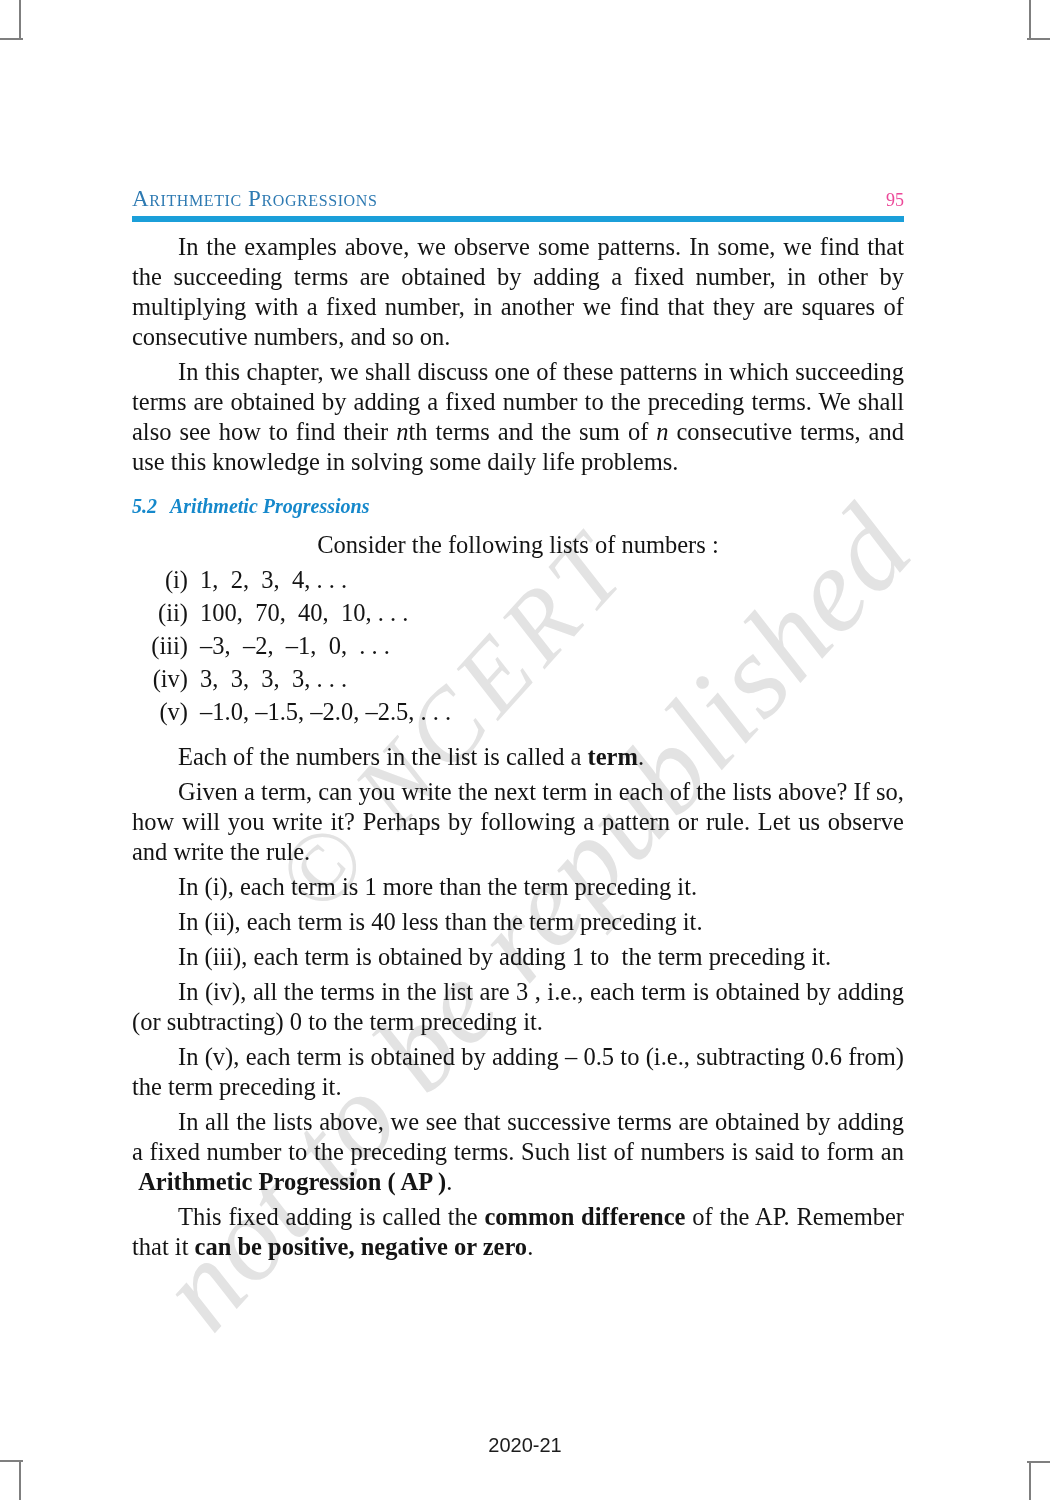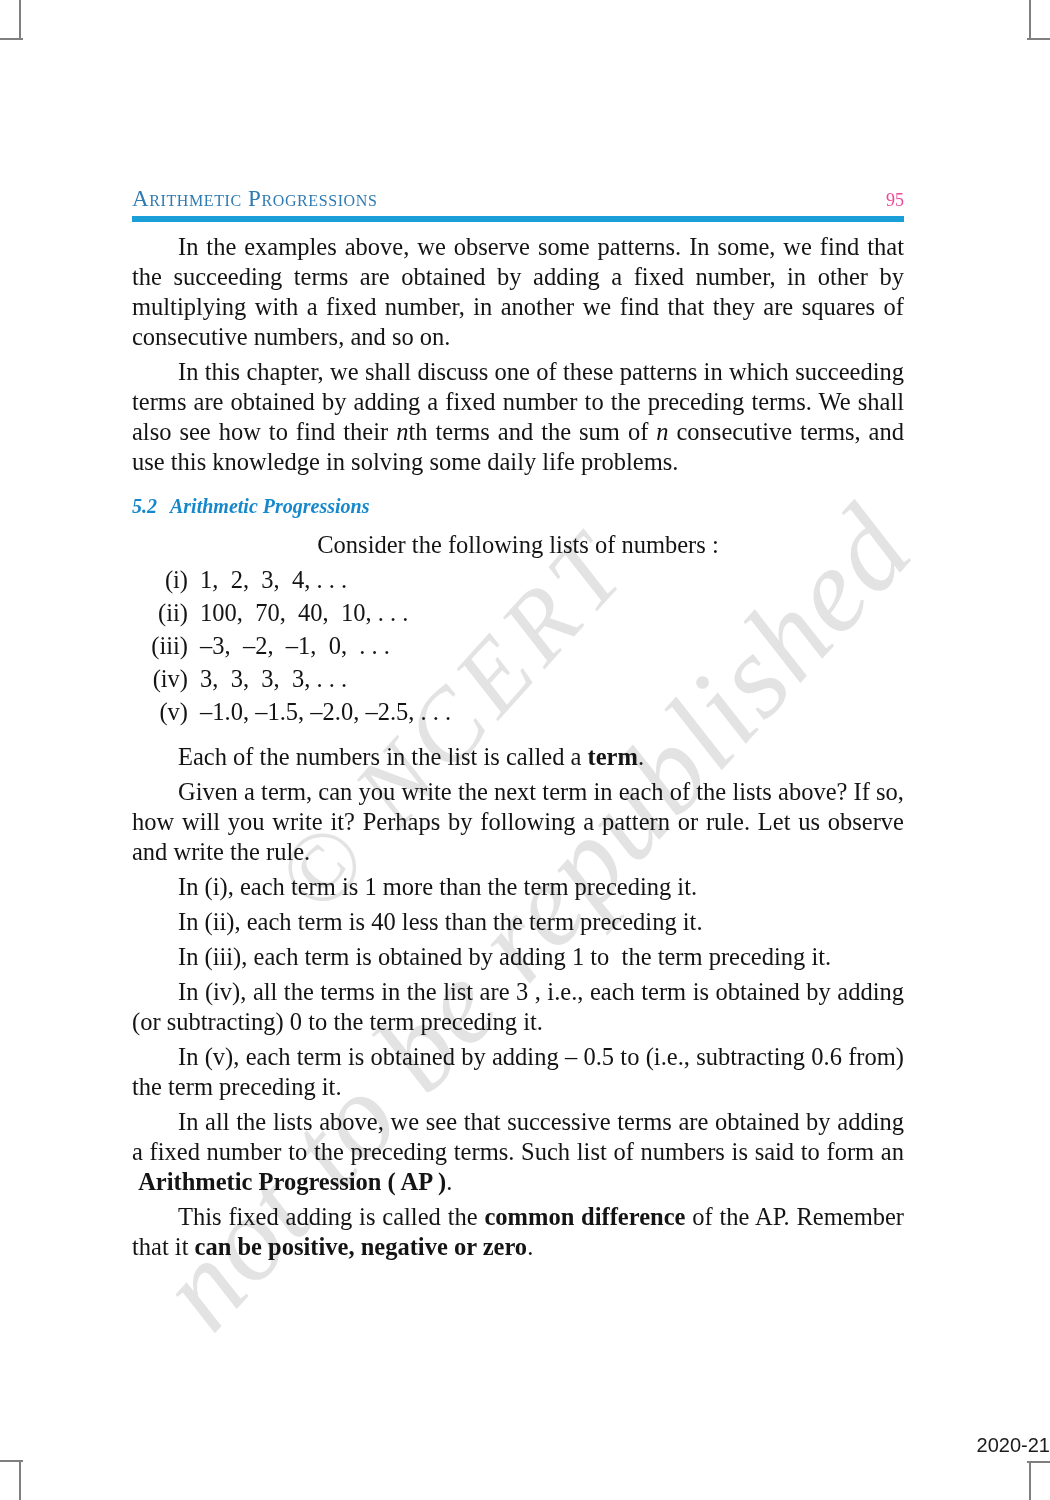--- a/index.html
+++ b/index.html
@@ -71,21 +71,21 @@
   }
   .sec-num { margin-right:13px; }
 
   .lists { margin-top:3px; }
   .li { display:flex; font-size:24.5px; line-height:33px; }
   .li-label { flex:none; width:56px; text-align:right; }
   .li-value { margin-left:12px; }
 
   .footer {
     position:absolute; left:0; right:0; top:1434px;
-    text-align:right; z-index:2;
+    text-align:center; z-index:2;
     font-family:"Liberation Sans", sans-serif;
     font-size:20px; color:#1c1c1c;
   }
 </style>
 </head>
 <body>
 
 <div class="page">
 
   <div class="wm">

